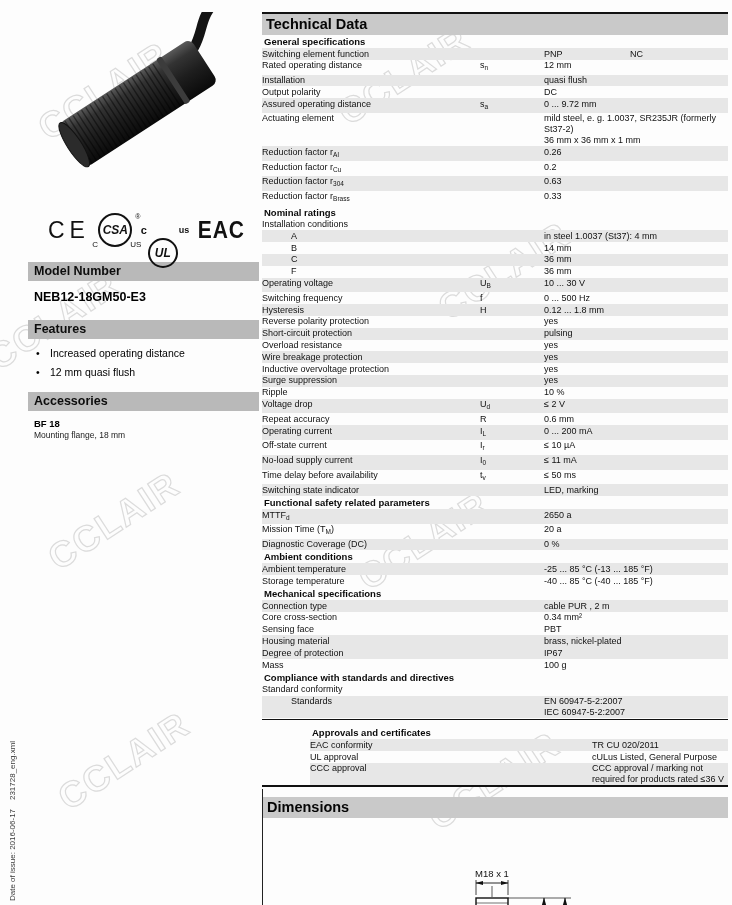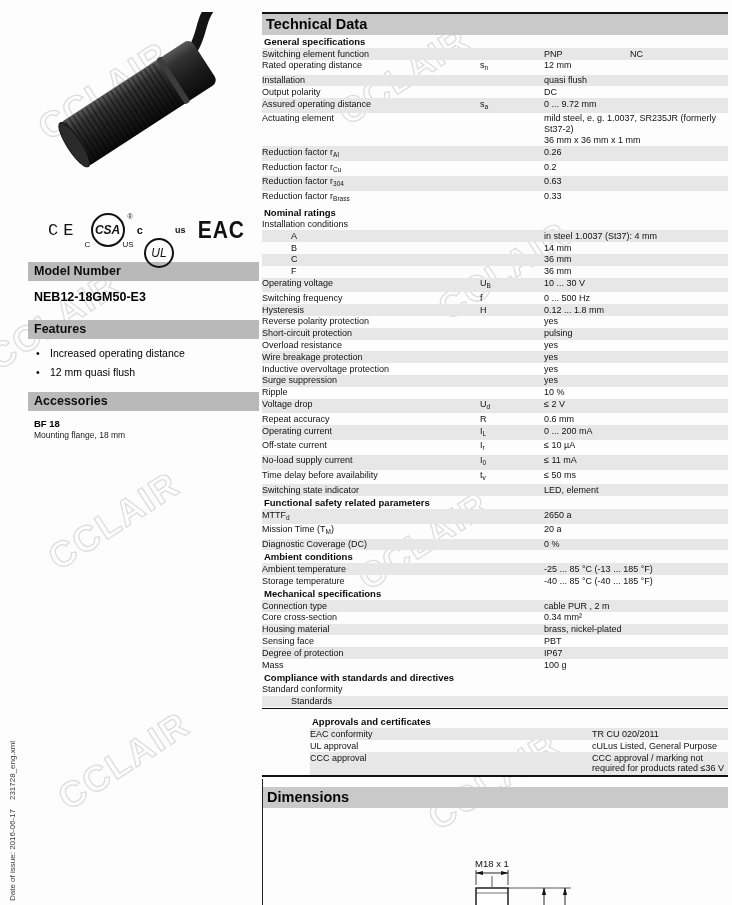--- a/index.html
+++ b/index.html
@@ -13,33 +13,33 @@
 
   
   .side-text { position:absolute; left:8px; top:901px; transform:rotate(-90deg);
         transform-origin:left top; white-space:pre; font-size:8px; color:#3a3a3a; }
 
   
   .left-col { position:absolute; left:28px; top:12px; width:231px; }
   .photo-box { width:231px; height:178px; }
   .certs { display:flex; align-items:center; justify-content:space-between;
            padding:0 14px 0 20px; height:64px; margin-top:8px; color:#111; }
-  .ce-mark { font-size:17px; letter-spacing:5px; font-weight:500;font-family:Liberation Mono, monospace; }
+  .ce-mark { font-size:23px; letter-spacing:5px; font-weight:500; }
   .csa-mark, .ul-mark { position:relative; }
   .csa-circle { width:34px; height:34px; border:2.5px solid #111; border-radius:50%;
                 display:flex; align-items:center; justify-content:center;
                 font-weight:bold; font-style:italic; font-size:12px; }
   .csa-reg { position:absolute; right:-8px; top:0; font-size:7px; }
   .csa-c { position:absolute; left:-6px; bottom:-2px; font-size:8px; }
   .csa-us { position:absolute; right:-9px; bottom:-2px; font-size:8px; }
   .ul-wrap { display:flex; align-items:center; }
   .ul-c { font-size:11px; font-weight:bold; margin-right:1px; }
   .ul-circle { width:30px; height:30px; border:2.5px solid #111; border-radius:50%;
                display:flex; align-items:center; justify-content:center;
-               font-weight:normal; font-size:12px; font-style:italic;margin-top:45px; }
+               font-weight:bold; font-size:12px; font-style:italic;margin-top:45px; }
   .ul-us { font-size:9px; font-weight:bold; margin-left:1px; }
   .eac-mark { font-size:21px; font-weight:bold; letter-spacing:1px; transform:scaleY(1.15); }
 
   .mini-bar { background:#b9b9b9; font-weight:bold; font-size:12.5px; color:#0d0d0d;
               padding:2px 6px 3px 6px; }
   .model-number { font-weight:bold; font-size:12.5px; margin:9px 0 16px 6px; }
   .features-list { list-style:none; margin:8px 0 14px 8px; }
   .features-list li { font-weight:normal; font-size:10.5px; margin-bottom:7px;
                       padding-left:14px; position:relative; }
   .features-list li::before { content:"•"; position:absolute; left:0; }
@@ -300,21 +300,21 @@
             <span class="val"><span>≤ 11 mA</span></span>
           </div>
           <div class="row">
             <span class="lab">Time delay before availability</span>
             <span class="sym">t<sub>v</sub></span>
             <span class="val"><span>≤ 50 ms</span></span>
           </div>
           <div class="row shaded">
             <span class="lab">Switching state indicator</span>
             <span class="sym"></span>
-            <span class="val"><span>LED, element</span></span>
+            <span class="val"><span>LED, marking</span></span>
           </div>
         </div>
         <div class="sec">
           <div class="sec-h">Functional safety related parameters</div>
           <div class="row shaded">
             <span class="lab">MTTF<sub>d</sub></span>
             <span class="sym"></span>
             <span class="val"><span>2650 a</span></span>
           </div>
           <div class="row">
@@ -346,29 +346,29 @@
           <div class="row shaded">
             <span class="lab">Connection type</span>
             <span class="sym"></span>
             <span class="val"><span>cable PUR , 2 m</span></span>
           </div>
           <div class="row">
             <span class="lab">Core cross-section</span>
             <span class="sym"></span>
             <span class="val"><span>0.34 mm²</span></span>
           </div>
+          <div class="row">
+            <span class="lab">Sensing face</span>
+            <span class="sym"></span>
+            <span class="val"><span>PBT</span></span>
+          </div>
           <div class="row shaded">
             <span class="lab">Housing material</span>
             <span class="sym"></span>
             <span class="val"><span>brass, nickel-plated</span></span>
-          </div>
-          <div class="row">
-            <span class="lab">Sensing face</span>
-            <span class="sym"></span>
-            <span class="val"><span>PBT</span></span>
           </div>
           <div class="row shaded">
             <span class="lab">Degree of protection</span>
             <span class="sym"></span>
             <span class="val"><span>IP67</span></span>
           </div>
           <div class="row">
             <span class="lab">Mass</span>
             <span class="sym"></span>
             <span class="val"><span>100 g</span></span>
@@ -377,20 +377,24 @@
         <div class="sec rule">
           <div class="sec-h">Compliance with standards and directives</div>
           <div class="row">
             <span class="lab">Standard conformity</span>
             <span class="sym"></span>
             <span class="val"></span>
           </div>
           <div class="row shaded ind2">
             <span class="lab">Standards</span>
             <span class="sym"></span>
+            <span class="val">
+              <div>EN 60947-5-2:2007</div>
+              <div>IEC 60947-5-2:2007</div>
+            </span>
           </div>
         </div>
         <div class="sec gap">
           <div class="sec-h">Approvals and certificates</div>
           <div class="row shaded">
             <span class="lab">EAC conformity</span>
             <span class="sym"></span>
             <span class="val"><span>TR CU 020/2011</span></span>
           </div>
           <div class="row">

